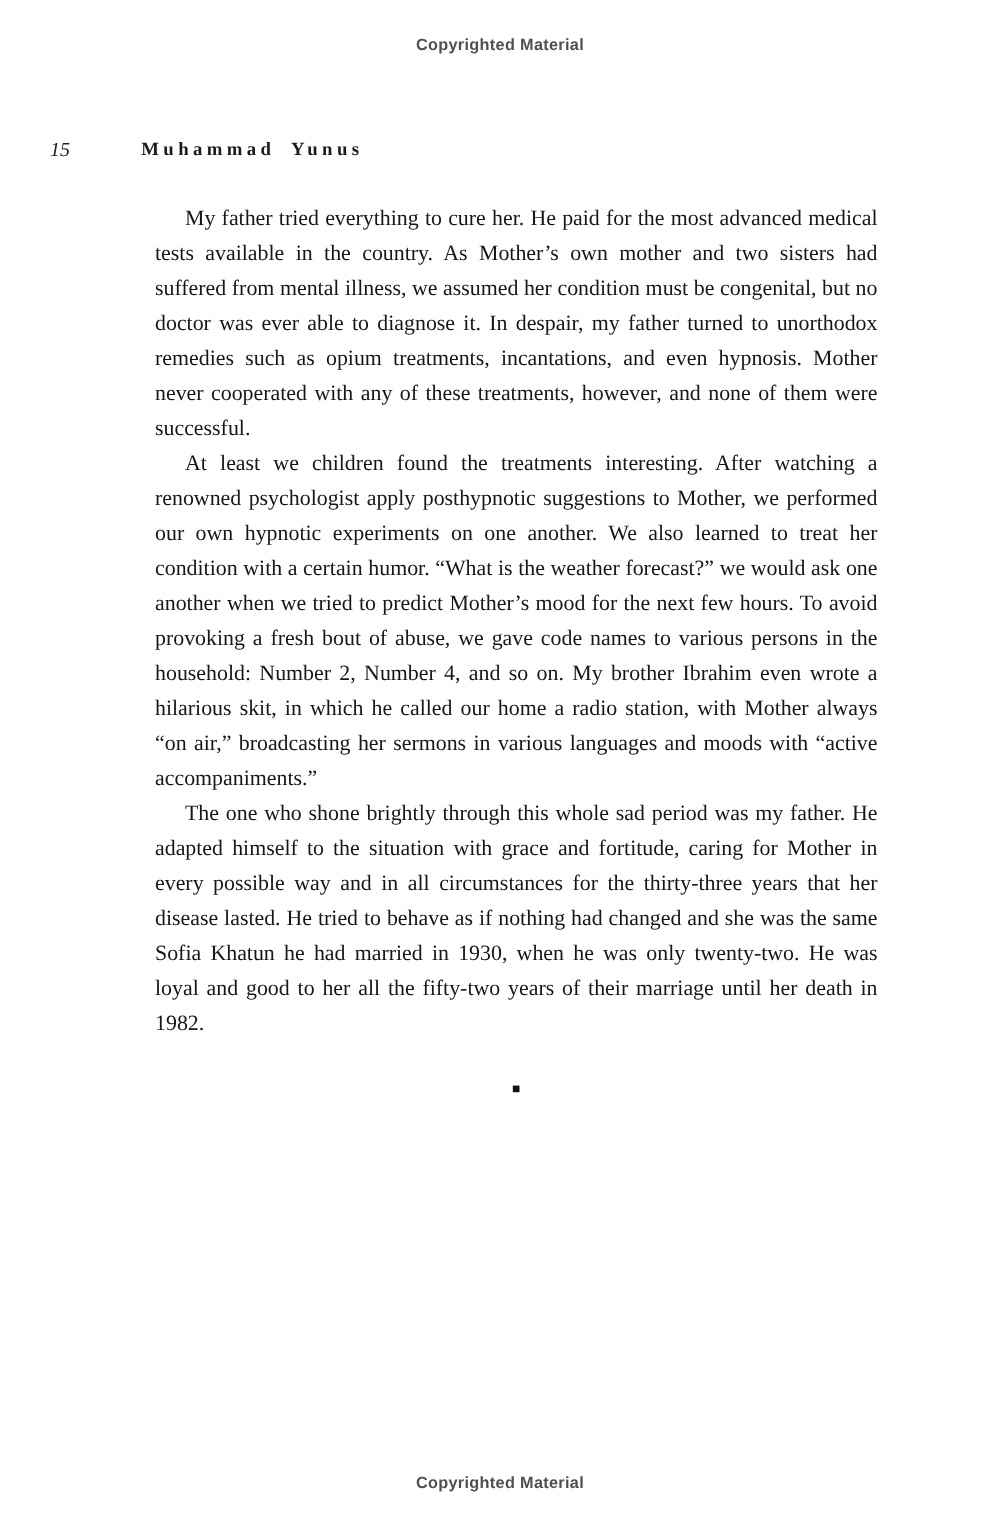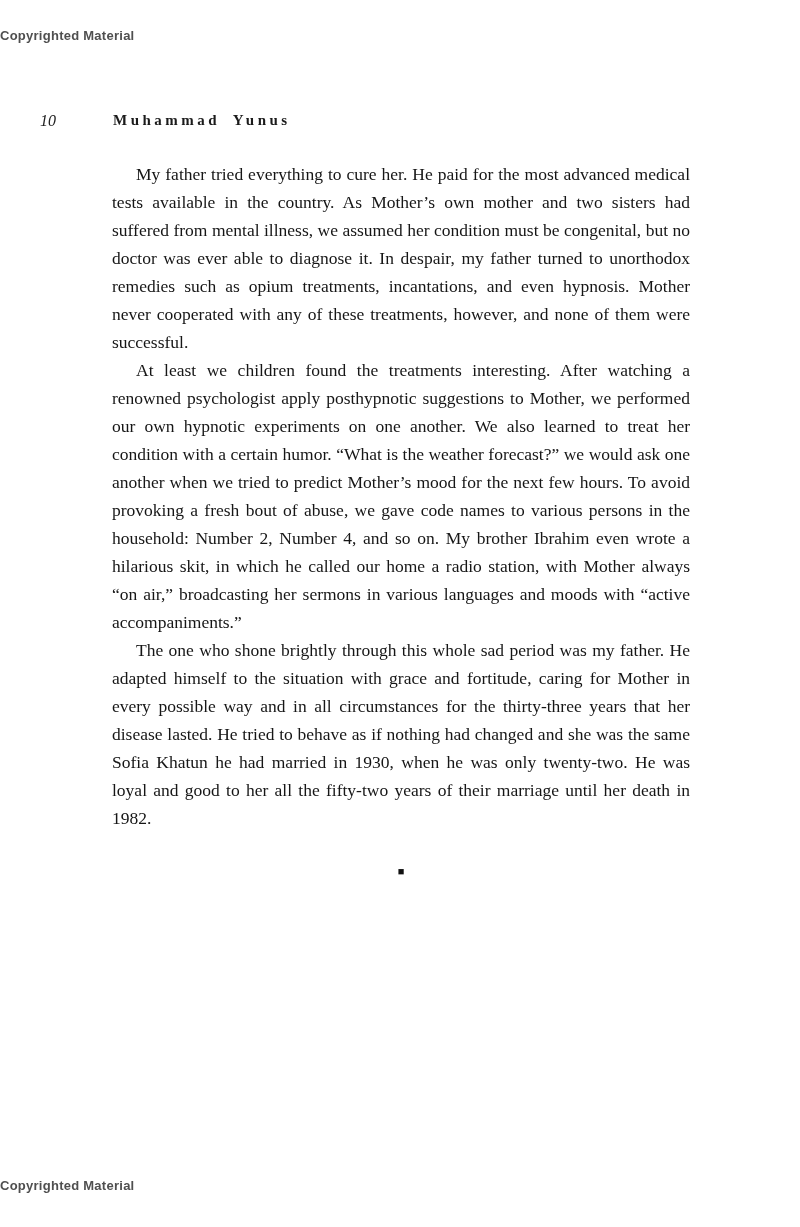--- a/index.html
+++ b/index.html
@@ -12,21 +12,21 @@
     background: #ffffff;
     position: relative;
     font-family: "Liberation Serif", serif;
     color: #151515;
     overflow: hidden;
   }
   .copyright {
     position: absolute;
     left: 0;
     width: 100%;
-    text-align: left;
+    text-align: center;
     font-family: "Liberation Sans", sans-serif;
     font-weight: bold;
     font-size: 13px;
     color: #4f4f4f;
     letter-spacing: 0.02em;
   }
   .copyright-top { top: 28px; }
   .copyright-bottom { top: 1178px; }
 
   .running-head {
@@ -51,21 +51,21 @@
     font-weight: bold;
     font-size: 15px;
     letter-spacing: 3.5px;
     word-spacing: 6px;
     color: #1b1b1b;
     text-align: center;
   }
 
   .body-text {
     position: absolute;
-    left: 112px;
+    left: 124px;
     top: 160px;
     width: 578px;
     text-align: justify;
     font-size: 17.5px;
     line-height: 28px;
     color: #161616;
   }
   .body-text p {
     margin: 0;
     text-indent: 24px;
@@ -79,21 +79,21 @@
     letter-spacing: 0;
     color: #111;
   }
 </style>
 </head>
 <body>
 
 <div class="copyright copyright-top">Copyrighted Material</div>
 
 <div class="running-head">
-  <span class="page-number">10</span>
+  <span class="page-number">15</span>
   <span class="book-author">Muhammad Yunus</span>
 </div>
 
 <div class="body-text">
   <p>My father tried everything to cure her. He paid for the most advanced medical tests available in the country. As Mother’s own mother and two sisters had suffered from mental illness, we assumed her condition must be congenital, but no doctor was ever able to diagnose it. In despair, my father turned to unorthodox remedies such as opium treatments, incantations, and even hypnosis. Mother never cooperated with any of these treatments, however, and none of them were successful.</p>
   <p>At least we children found the treatments interesting. After watching a renowned psychologist apply posthypnotic suggestions to Mother, we performed our own hypnotic experiments on one another. We also learned to treat her condition with a certain humor. “What is the weather forecast?” we would ask one another when we tried to predict Mother’s mood for the next few hours. To avoid provoking a fresh bout of abuse, we gave code names to various persons in the household: Number 2, Number 4, and so on. My brother Ibrahim even wrote a hilarious skit, in which he called our home a radio station, with Mother always “on air,” broadcasting her sermons in various languages and moods with “active accompaniments.”</p>
   <p>The one who shone brightly through this whole sad period was my father. He adapted himself to the situation with grace and fortitude, caring for Mother in every possible way and in all circumstances for the thirty-three years that her disease lasted. He tried to behave as if nothing had changed and she was the same Sofia Khatun he had married in 1930, when he was only twenty-two. He was loyal and good to her all the fifty-two years of their marriage until her death in 1982.</p>
   <p class="section-divider">■</p>
 </div>
 

